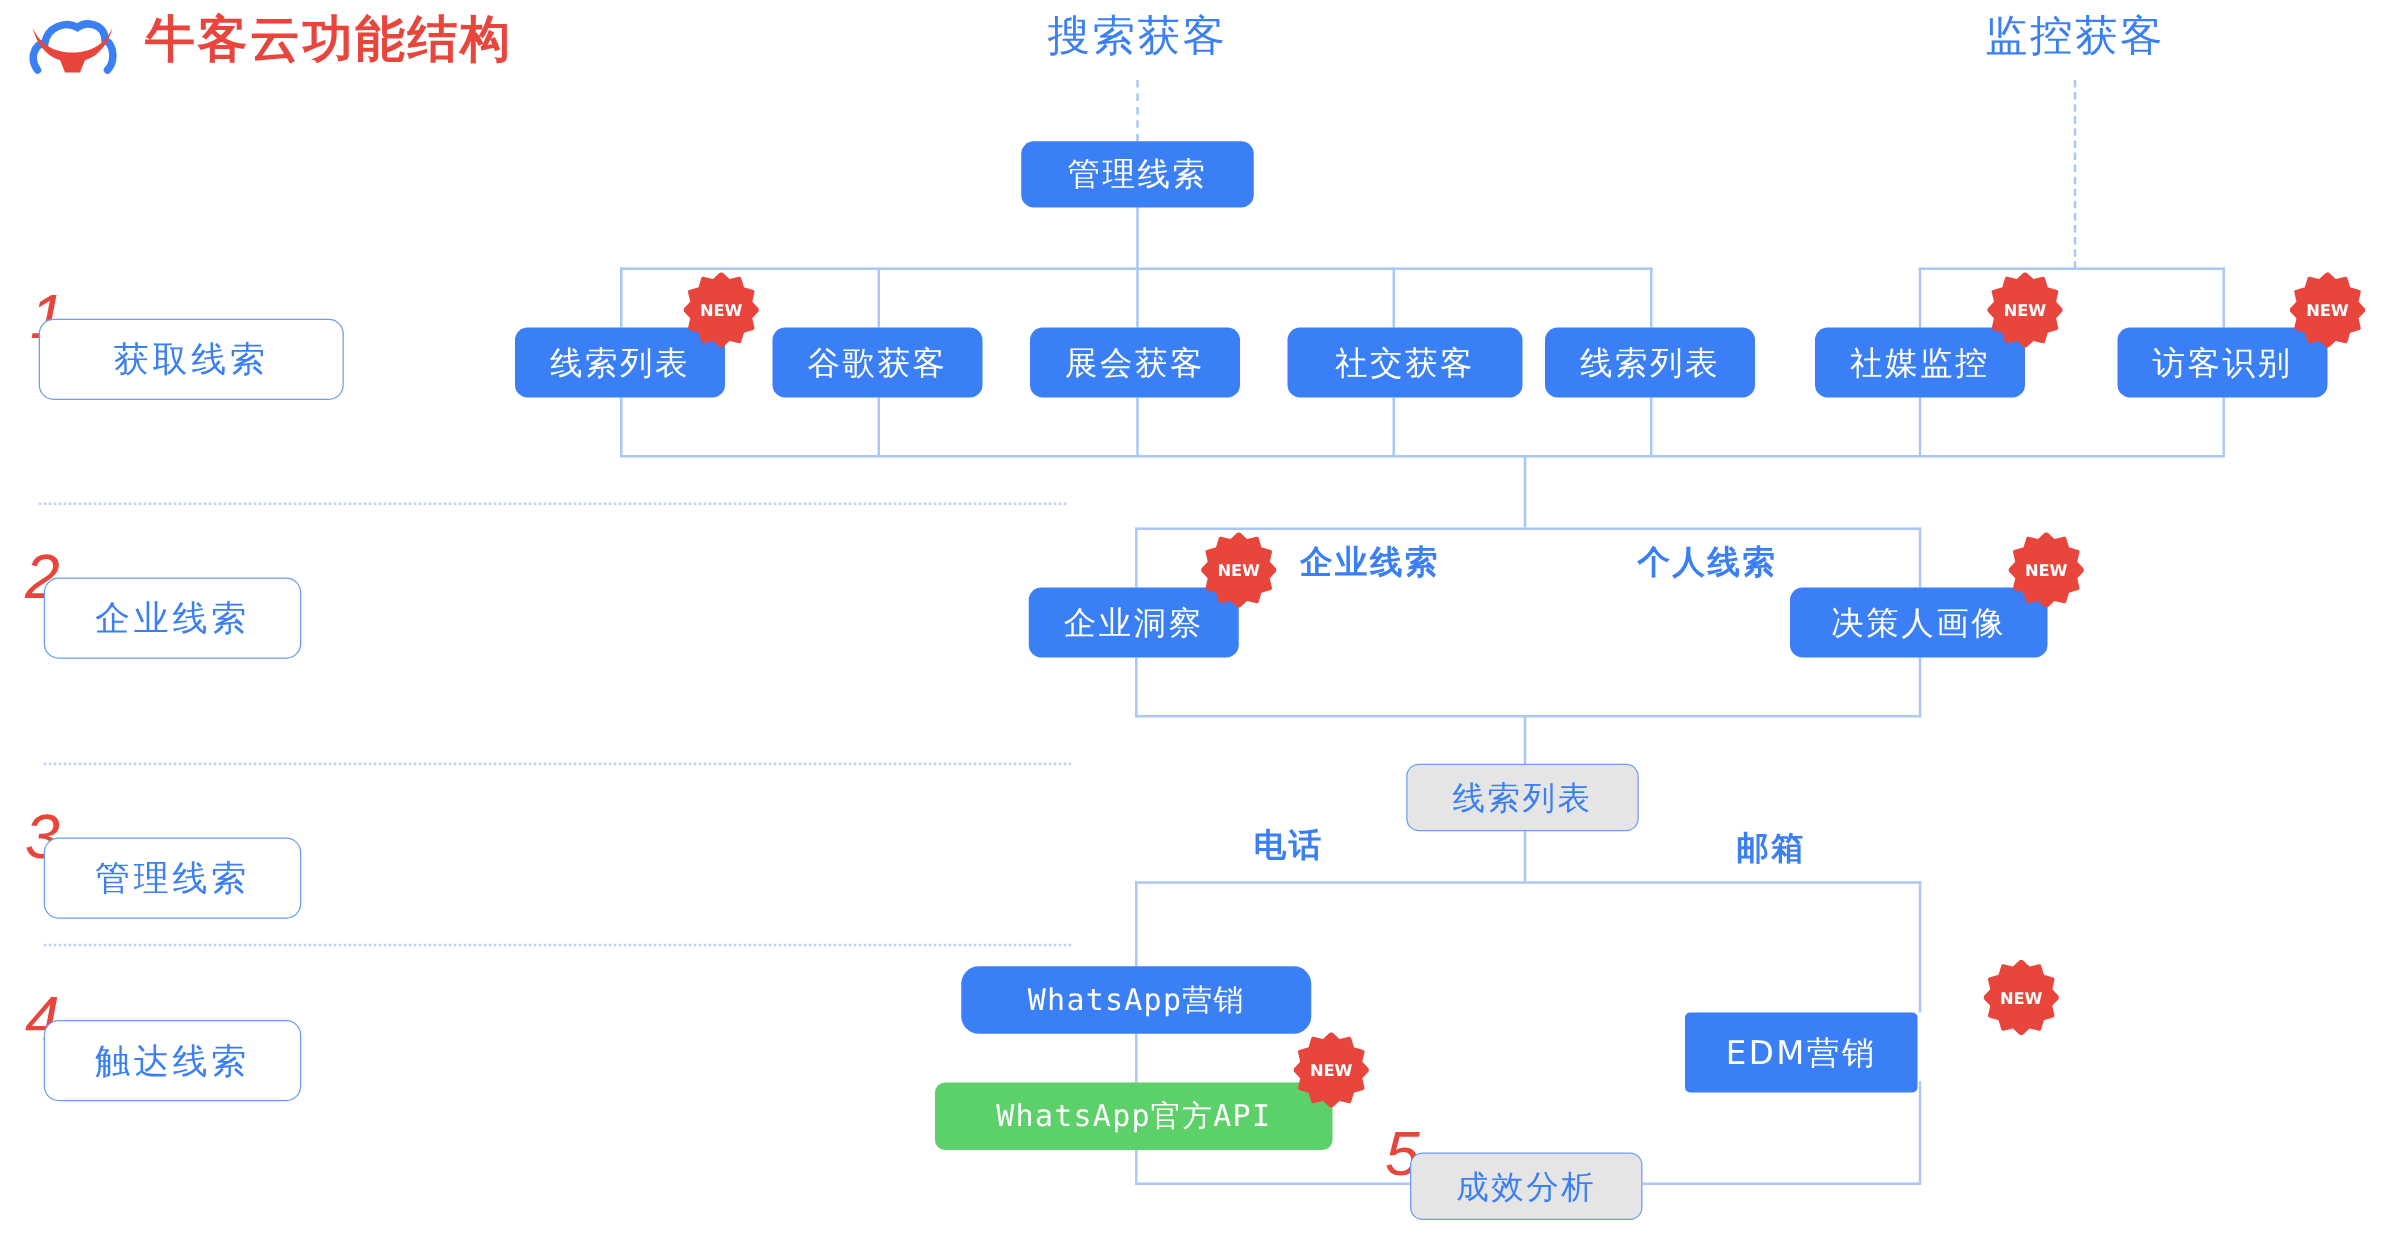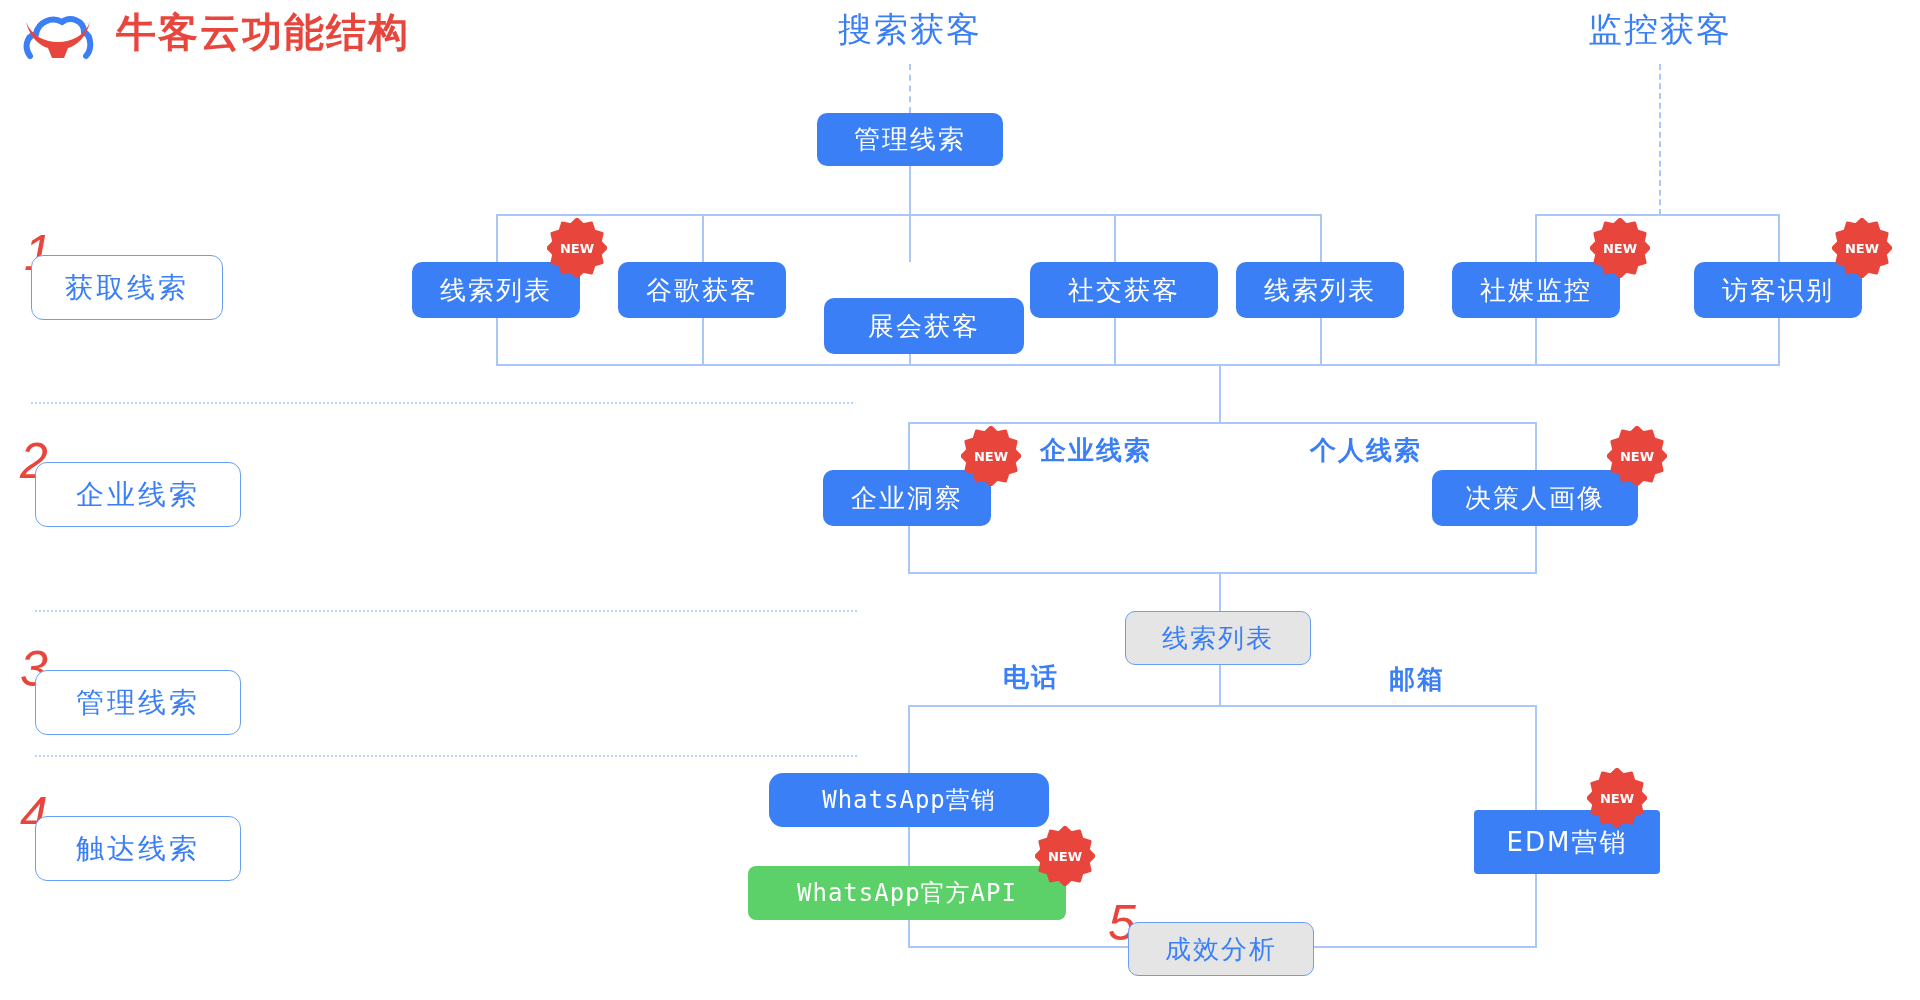--- a/index.html
+++ b/index.html
@@ -74,21 +74,21 @@
   <div class="vl" style="left:1535px;top:865px;height:81px;"></div>
   <div class="hl" style="left:908px;top:946px;width:220px;"></div>
   <div class="hl" style="left:1314px;top:946px;width:223px;"></div>
 </div>
 
 <div class="sep" style="left:31px;top:402px;width:822px;"></div>
 <div class="sep" style="left:35px;top:610px;width:822px;"></div>
 <div class="sep" style="left:35px;top:755px;width:822px;"></div>
 
 <div class="abs stage-num" style="left:24px;top:228px;">1.</div>
-<div class="abs stage" style="left:31px;top:255px;width:192px;height:65px;">
+<div class="abs stage" style="left:31px;top:255px;width:244px;height:65px;">
     <span>获取线索</span>
   </div>
 
 <div class="abs stage-num" style="left:20px;top:436px;">2.</div>
 <div class="abs stage" style="left:35px;top:462px;width:206px;height:65px;">
     <span>企业线索</span>
   </div>
 
 <div class="abs stage-num" style="left:20px;top:644px;">3.</div>
 <div class="abs stage" style="left:35px;top:670px;width:206px;height:65px;">
@@ -97,38 +97,38 @@
 
 <div class="abs stage-num" style="left:20px;top:790px;">4.</div>
 <div class="abs stage" style="left:35px;top:816px;width:206px;height:65px;">
     <span>触达线索</span>
   </div>
 
 <div class="abs node fill" style="left:817px;top:113px;width:186px;height:53px;">管理线索</div>
 
 <div class="abs node fill" style="left:412px;top:262px;width:168px;height:56px;">线索列表</div>
 <div class="abs node fill" style="left:618px;top:262px;width:168px;height:56px;">谷歌获客</div>
-<div class="abs node fill" style="left:824px;top:262px;width:200px;height:56px;margin-top:36px;">展会获客</div>
+<div class="abs node fill" style="left:824px;top:262px;width:168px;height:56px;">展会获客</div>
 <div class="abs node fill" style="left:1030px;top:262px;width:188px;height:56px;">社交获客</div>
 <div class="abs node fill" style="left:1236px;top:262px;width:168px;height:56px;">线索列表</div>
 <div class="abs node fill" style="left:1452px;top:262px;width:168px;height:56px;">社媒监控</div>
 <div class="abs node fill" style="left:1694px;top:262px;width:168px;height:56px;">访客识别</div>
 
 <div class="abs label" style="left:1016px;top:433px;">企业线索</div>
 <div class="abs label" style="left:1286px;top:433px;">个人线索</div>
 <div class="abs node fill" style="left:823px;top:470px;width:168px;height:56px;">企业洞察</div>
 <div class="abs node fill" style="left:1432px;top:470px;width:206px;height:56px;">决策人画像</div>
 
 <div class="abs node outline" style="left:1125px;top:611px;width:186px;height:54px;">线索列表</div>
 <div class="abs label" style="left:951px;top:660px;">电话</div>
 <div class="abs label" style="left:1337px;top:662px;">邮箱</div>
 
 <div class="abs node fill" style="left:769px;top:773px;width:280px;height:54px;border-radius:14px;font-family:'DejaVu Sans Mono',monospace;font-size:24px;letter-spacing:1px;">WhatsApp营销</div>
 <div class="abs node green" style="left:748px;top:866px;width:318px;height:54px;border-radius:8px;font-family:'DejaVu Sans Mono',monospace;font-size:24px;letter-spacing:1px;">WhatsApp官方API</div>
-<div class="abs node fill" style="left:1474px;top:810px;width:186px;height:64px;border-radius:4px;">EDM营销</div>
+<div class="abs node fill" style="left:1348px;top:810px;width:186px;height:64px;border-radius:4px;">EDM营销</div>
 
 <div class="abs stage-num" style="left:1108px;top:898px;">5.</div>
 <div class="abs node outline" style="left:1128px;top:922px;width:186px;height:54px;">成效分析</div>
 
 <div class="abs badge" style="left:547px;top:218px;">
     <svg width="60" height="60" viewBox="0 0 60 60">
       <path d="M30.0 1.0 L36.2 6.8 L44.5 4.9 L47.0 13.0 L55.1 15.5 L53.2 23.8 L59.0 30.0 L53.2 36.2 L55.1 44.5 L47.0 47.0 L44.5 55.1 L36.2 53.2 L30.0 59.0 L23.8 53.2 L15.5 55.1 L13.0 47.0 L4.9 44.5 L6.8 36.2 L1.0 30.0 L6.8 23.8 L4.9 15.5 L13.0 13.0 L15.5 4.9 L23.8 6.8 Z" fill="#e8453c" stroke="#e8453c" stroke-linejoin="round" stroke-width="3"></path>
       <text x="30" y="35" text-anchor="middle" font-size="13" font-weight="bold" fill="#ffffff" font-family="DejaVu Sans, sans-serif">NEW</text>
     </svg>
   </div>

